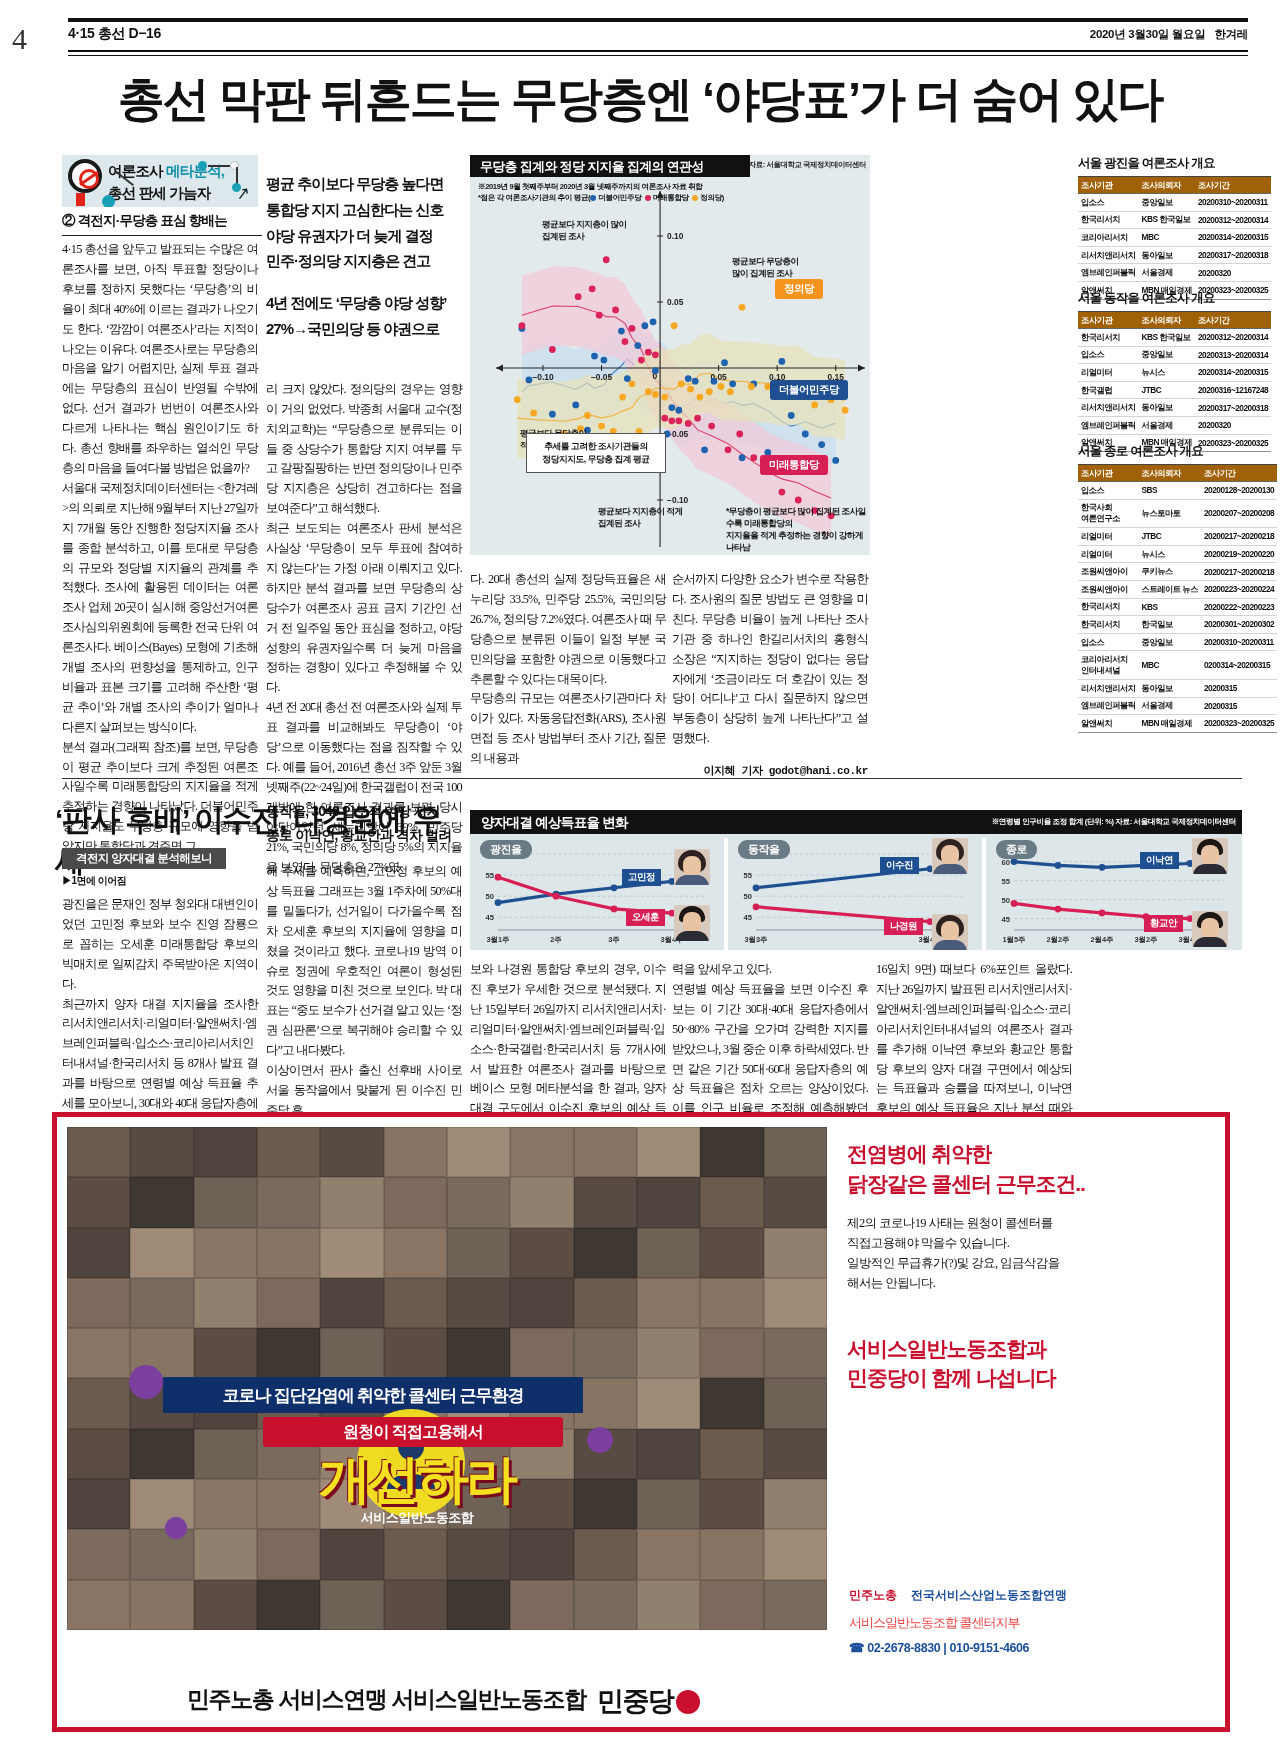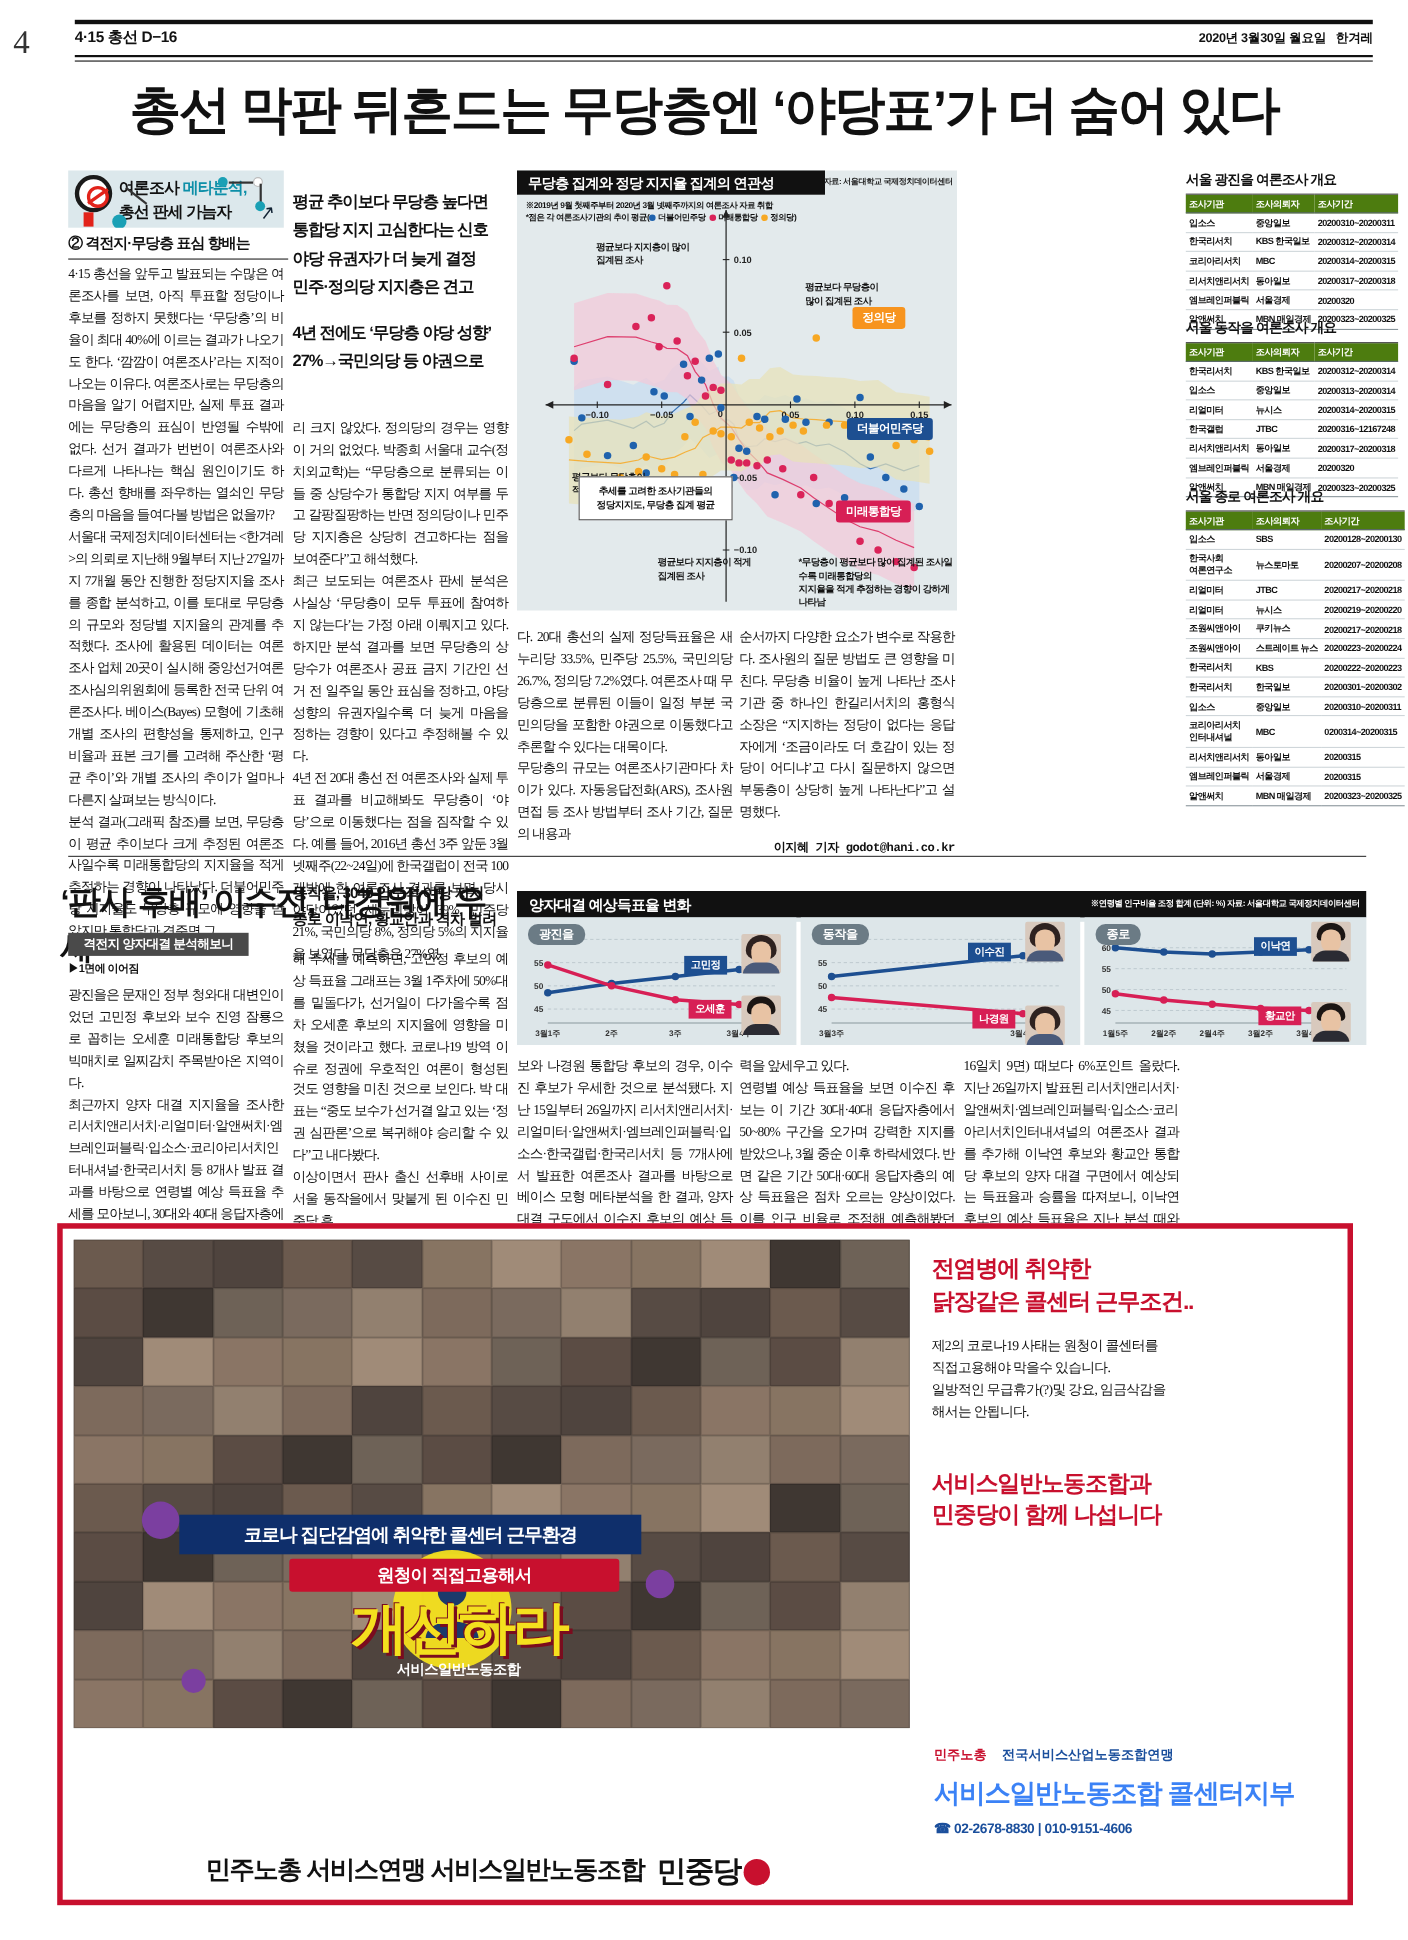--- a/index.html
+++ b/index.html
@@ -146,21 +146,21 @@
   .tbl-wrap { position: absolute; }
   .tbl-title {
     font-size: 12.5px; font-weight: bold; letter-spacing: -0.8px;
     margin-bottom: 4px;
   }
   table.poll {
     width: 100%; border-collapse: collapse;
     font-size: 8.3px; letter-spacing: -0.5px;
   }
   table.poll th {
-    background: #4d7c0f; color: #fff; font-weight: bold;
+    background: #a16207; color: #fff; font-weight: bold;
     text-align: left; padding: 2.5px 3px; font-size: 8.4px;
     border-bottom: 1px solid #5b686f;
   }
   table.poll td {
     padding: 2.8px 3px; border-bottom: 1px solid #cfd6da;
     font-weight: bold; vertical-align: middle; white-space: nowrap;
   }
   table.poll tr:last-child td { border-bottom: 1.5px solid #8a969c; }
   table.poll thead tr { border-top: 1.5px solid #444; }
   .tb-c1 { width: 37%; }
@@ -238,23 +238,24 @@
   .face .body { position:absolute; left:1px; top:26px; width:34px; height:12px; background:#4a5a7a; border-radius: 12px 12px 0 0;}
   .face.m .hair { background:#1c1614; left:5px; width:26px; height:16px; border-radius: 13px 13px 4px 4px;}
   .face.m .body { background:#2b2b33; }
 
   
   .ad {
     position: absolute; left: 52px; top: 1112px; width: 1178px; height: 620px;
     border: 5px solid #c8102e; background: #fff;
   }
   .ad-photo {
-    position: absolute; left: 10px; top: 10px; width: 760px; height: 444px;
+    position: absolute; left: 10px; top: 10px; width: 760px; height: 503px;
     background: #4a4440;
     overflow: hidden;
+    font-family: Liberation Serif, serif;
   }
   .photo-grid { position: absolute; left:0; top:0; width:100%; height:100%; display:grid;
     grid-template-columns: repeat(12, 1fr); grid-template-rows: repeat(10, 1fr); }
   .photo-grid div { border: 0.5px solid rgba(0,0,0,.15); }
   .ad-banner-top {
     position: absolute; left: 96px; top: 250px; width: 420px; height: 36px;
     background: #0f2f6b; color: #fff;
     font-size: 17px; font-weight: bold; letter-spacing: -1px;
     text-align: center; padding-top: 7px;
   }
@@ -295,21 +296,21 @@
   .ad-h2 {
     margin-top: 40px;
     font-size: 21px; font-weight: bold; color: #c8102e;
     line-height: 1.42; letter-spacing: -1.1px;
   }
   .ad-logos { position: absolute; left: 792px; top: 470px; width: 380px; }
   .ad-logo-row { display: flex; align-items: center; gap: 14px; font-size: 12px; font-weight: bold; }
   .lg-red { color: #c8102e; }
   .lg-blue { color: #1b4f9c; }
   .ad-org {
-    margin-top: 10px; font-size: 24px; font-weight: bold; color: #3b82f6;
+    margin-top: 10px; font-size: 13px; font-weight: normal; color: #ef4444;
     letter-spacing: -1px;
   }
   .ad-phone { margin-top: 8px; font-size: 12.5px; font-weight: bold; color: #1b4f9c; letter-spacing: -0.4px;}
   .ad-bottom-left {
     position: absolute; left: 130px; bottom: 12px;
     font-size: 23px; font-weight: bold; letter-spacing: -1.4px; color: #111;
   }
   .ad-minjung {
     position: absolute; left: 540px; bottom: 8px;
     font-size: 27px; font-weight: bold; letter-spacing: -1.6px; color: #111;

